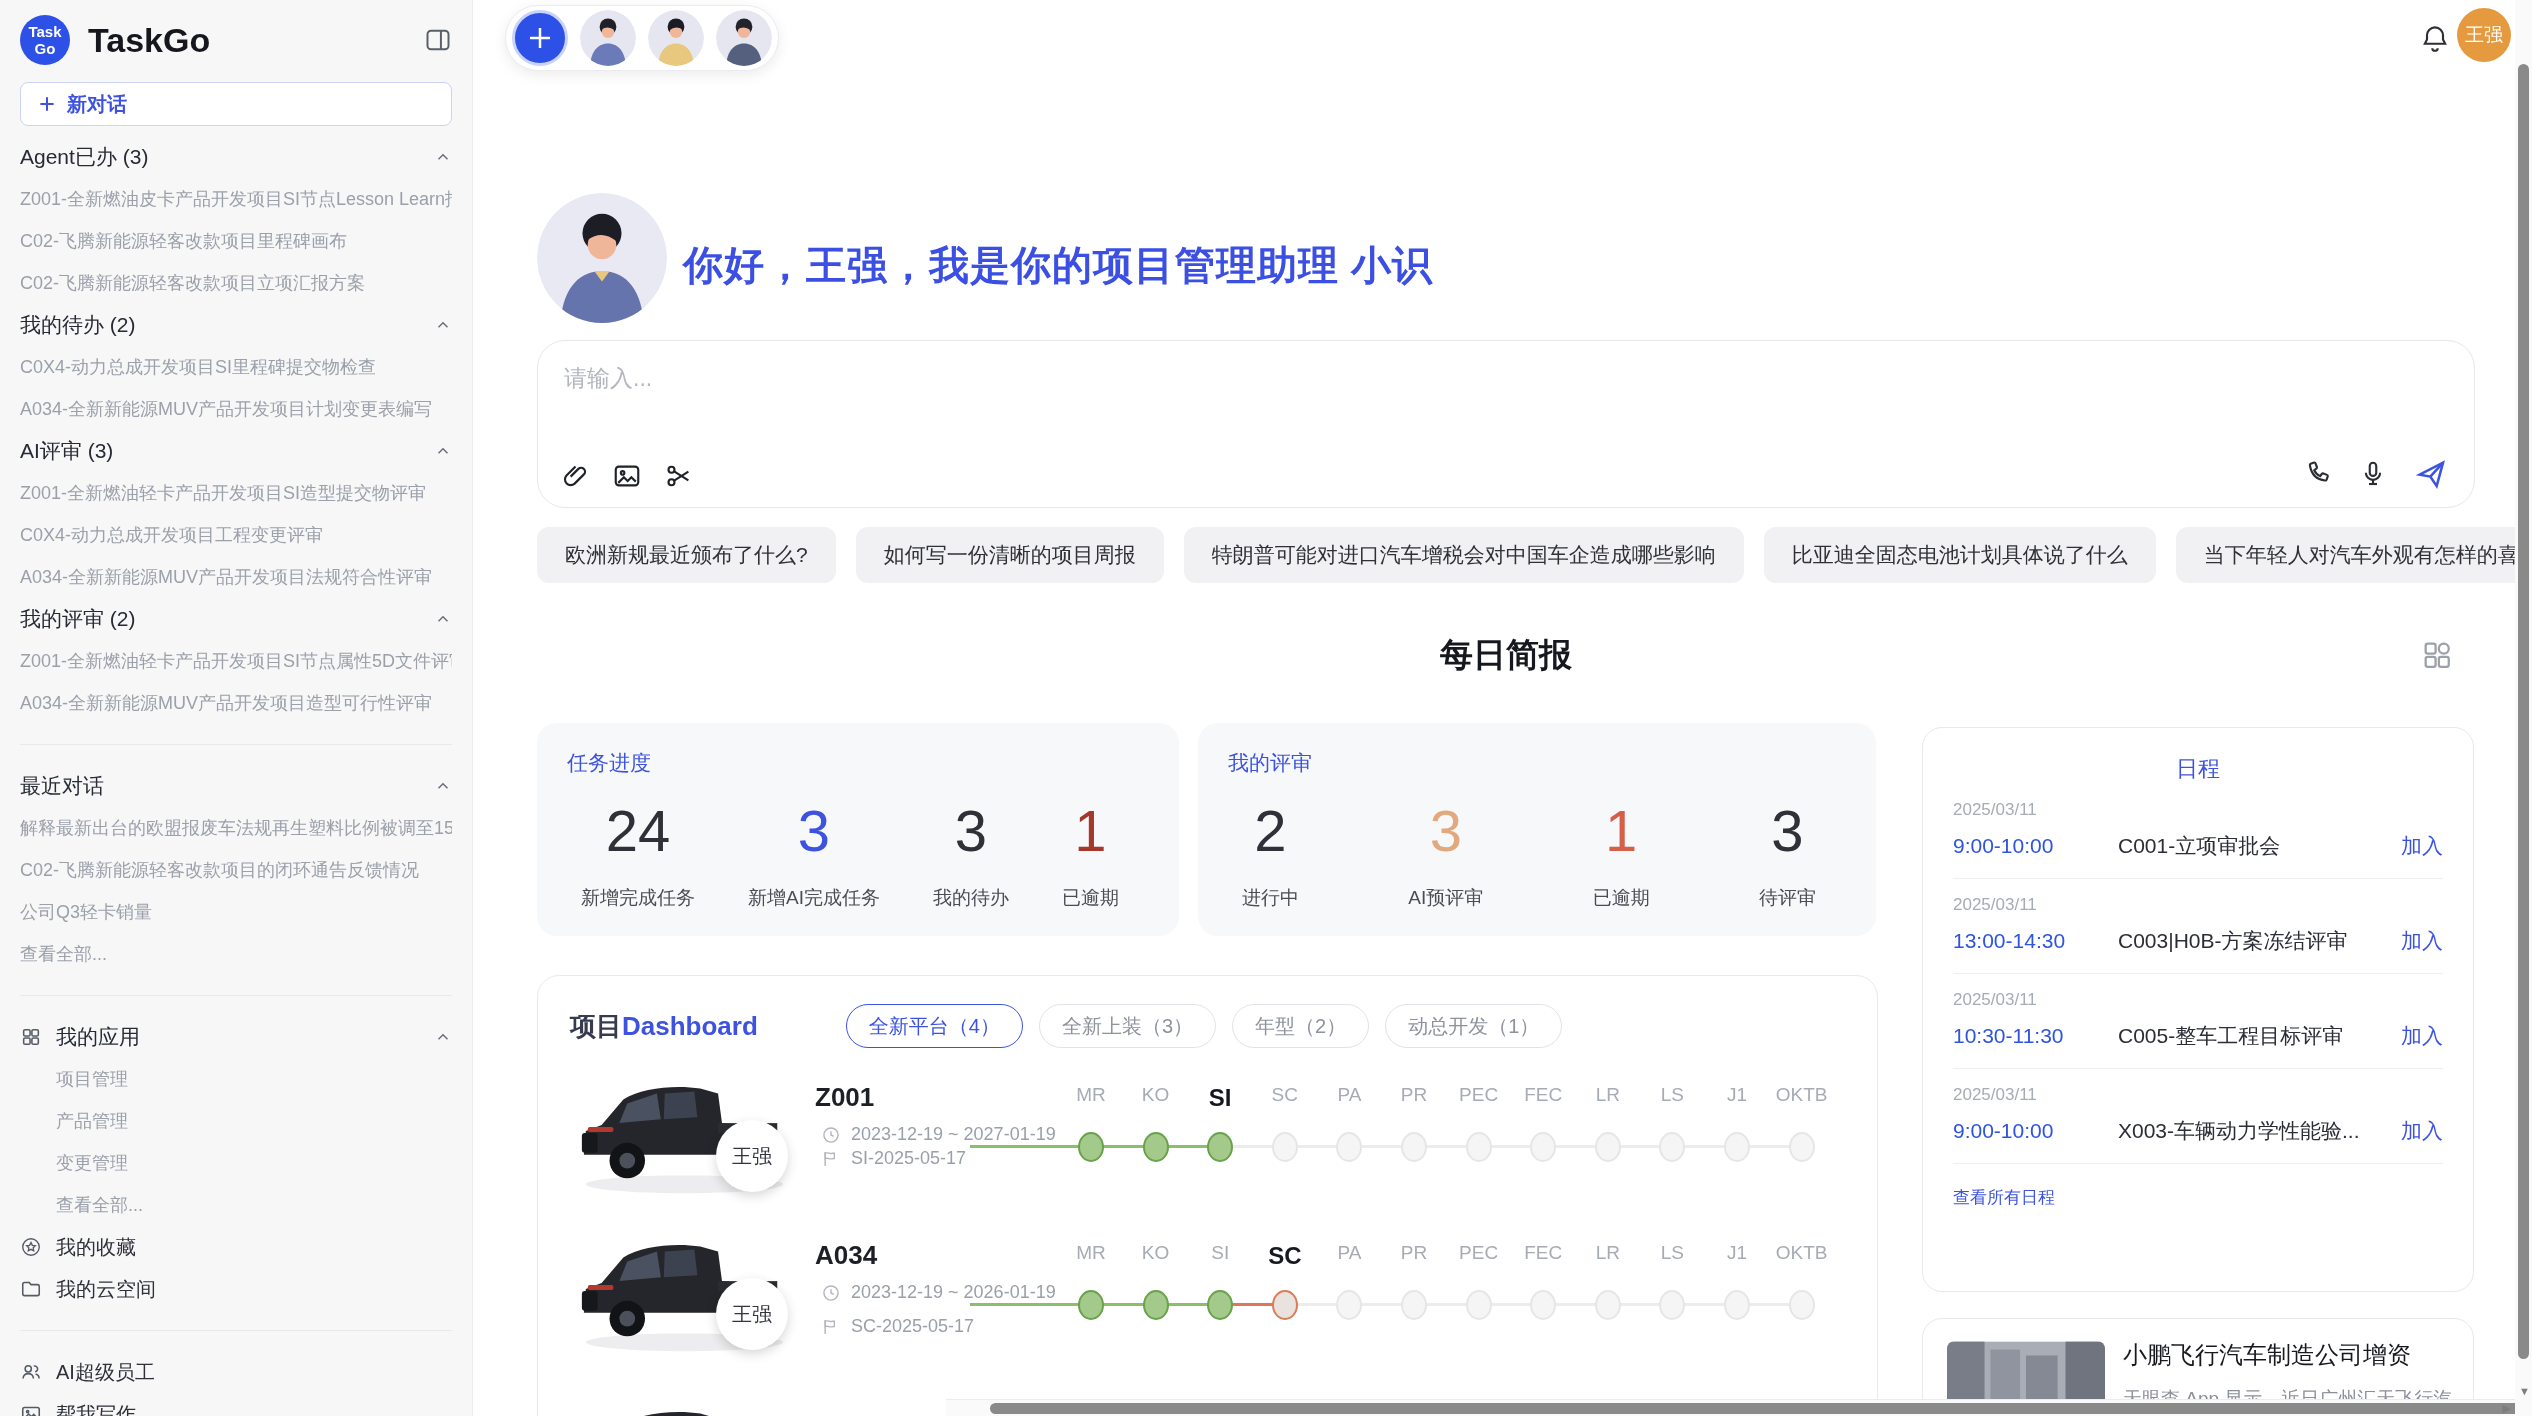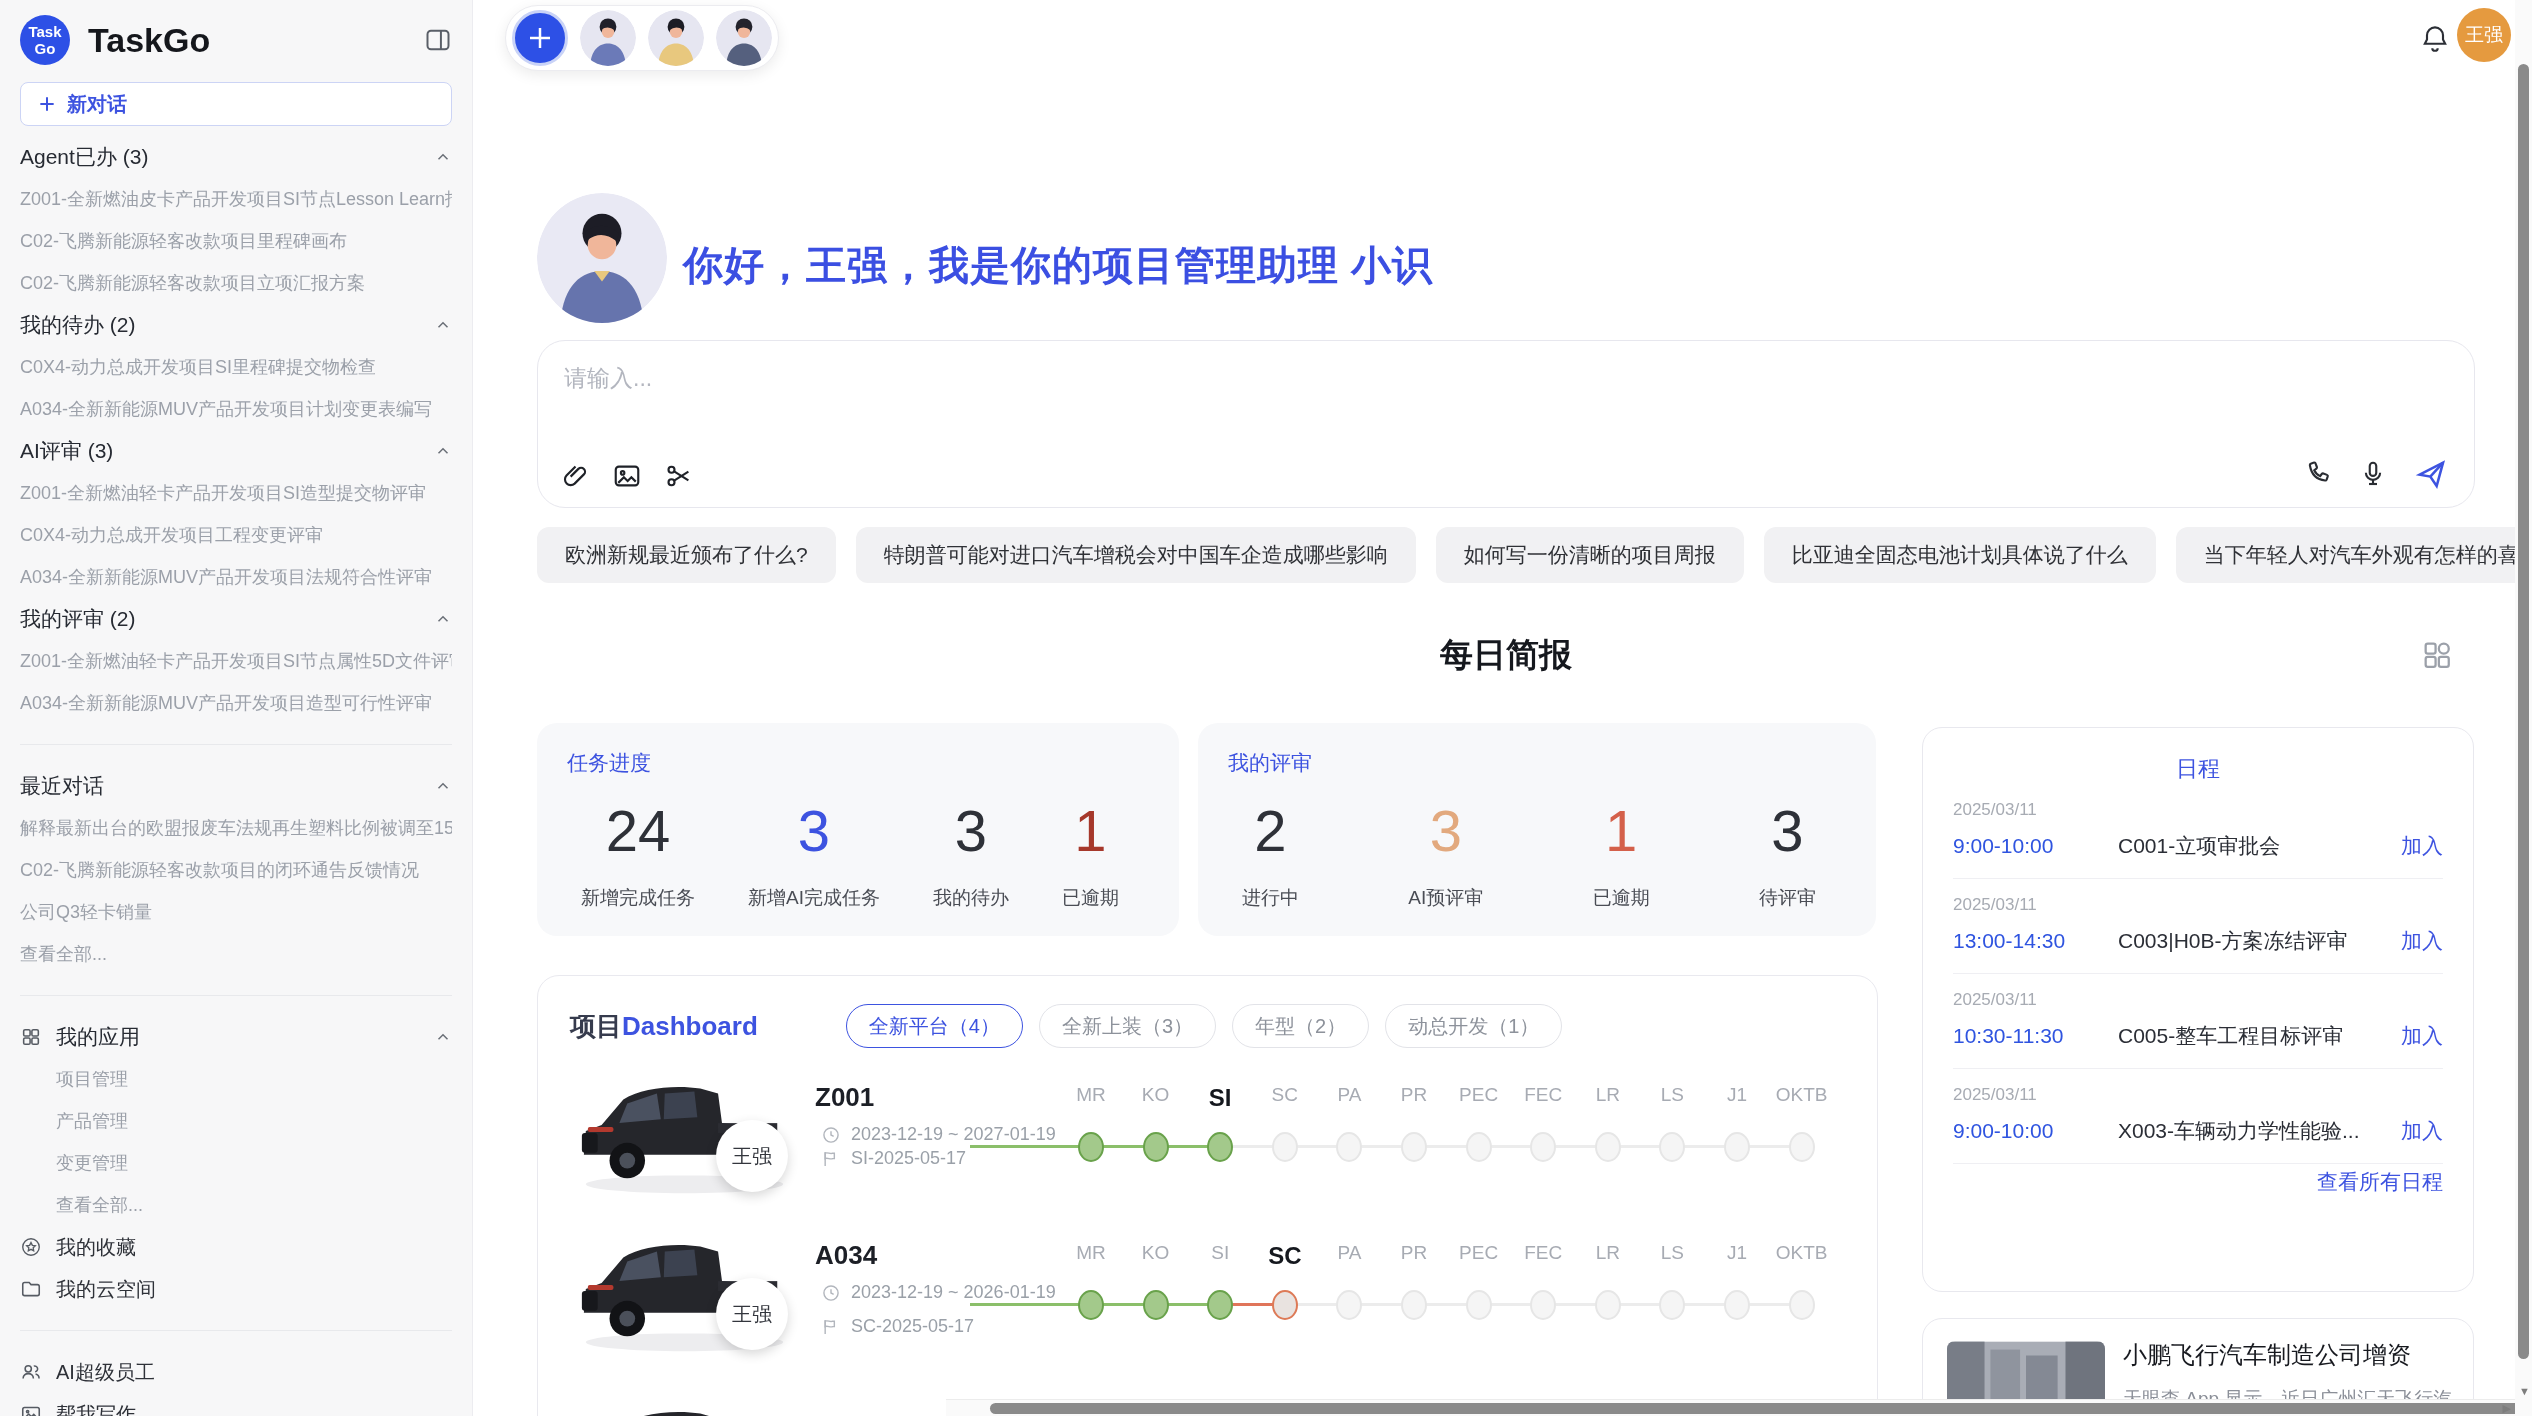--- a/index.html
+++ b/index.html
@@ -85,21 +85,21 @@
   .tl-dot.late{background:#e9e3e0;border:2px solid #dd7a57}
 
   .sched-card{position:absolute;left:1449px;top:727px;width:552px;height:565px;border:1px solid #e8e8ee;border-radius:20px;background:#fff;padding:26px 30px 0}
   .sched-title{text-align:center;font-size:22px;color:var(--accent)}
   .sched-item{padding:16px 0 18px;border-bottom:1px solid #efeff3}
   .s-date{font-size:17px;color:#a7abb3}
   .s-row{display:flex;align-items:center;margin-top:12px}
   .s-time{flex:0 0 165px;font-size:21px;color:#2f54e0}
   .s-name{flex:1;font-size:21px;color:#2b2e36;white-space:nowrap;overflow:hidden}
   .s-join{font-size:21px;color:var(--accent);cursor:pointer}
-  .sched-all{margin-top:4px;text-align:right;font-size:21px;color:var(--accent);cursor:pointer}
+  .sched-all{margin-top:22px;text-align:left;font-size:17px;color:var(--accent);cursor:pointer}
 
   .news-card{position:absolute;left:1449px;top:1318px;width:552px;height:170px;border:1px solid #e8e8ee;border-radius:20px;background:#fff;padding:22px 24px;display:flex;gap:18px}
   .news-thumb{flex:none;width:158px;height:110px;border-radius:8px;overflow:hidden}
   .news-title{font-size:24px;font-weight:400;color:#17191f;line-height:1.2}
   .news-snippet{margin-top:16px;font-size:19px;color:#8b8f98;white-space:nowrap;overflow:hidden}
 
   
   .vscroll{position:absolute;right:0;top:0;width:17px;height:1399px;background:#fafafa}
   .vthumb{position:absolute;left:3px;top:64px;width:11px;height:1295px;border-radius:6px;background:#8a8a8a}
   .varrow{position:absolute;left:4px;bottom:2px;font-size:11px;color:#7d7d7d}
@@ -358,22 +358,22 @@
           <svg width="34" height="34" viewBox="0 0 24 24" fill="none" stroke="currentColor" stroke-width="1.8">
             <path d="M4,12.5 L20.5,4 L16,20.5 L11.5,13.8 Z"></path>
             <line x1="11.5" y1="13.8" x2="20.5" y2="4"></line>
           </svg>
         </span>
     </div>
   </div>
 
   <div class="chips" id="chips">
       <div class="chip">欧洲新规最近颁布了什么?</div>
+      <div class="chip">如何写一份清晰的项目周报</div>
       <div class="chip">特朗普可能对进口汽车增税会对中国车企造成哪些影响</div>
-      <div class="chip">如何写一份清晰的项目周报</div>
       <div class="chip">比亚迪全固态电池计划具体说了什么</div>
       <div class="chip">当下年轻人对汽车外观有怎样的喜好趋势</div>
     </div>
 
   <div class="brief-title">每日简报</div>
   <span class="icon layout-ic">
     <svg width="34" height="34" viewBox="0 0 24 24" fill="none" stroke="currentColor" stroke-width="1.6">
         <rect x="4" y="4" width="7" height="7" rx="1.5"></rect>
         <circle cx="16.8" cy="7.5" r="3.5"></circle>
         <rect x="4" y="13.3" width="7" height="7" rx="1.5"></rect>

